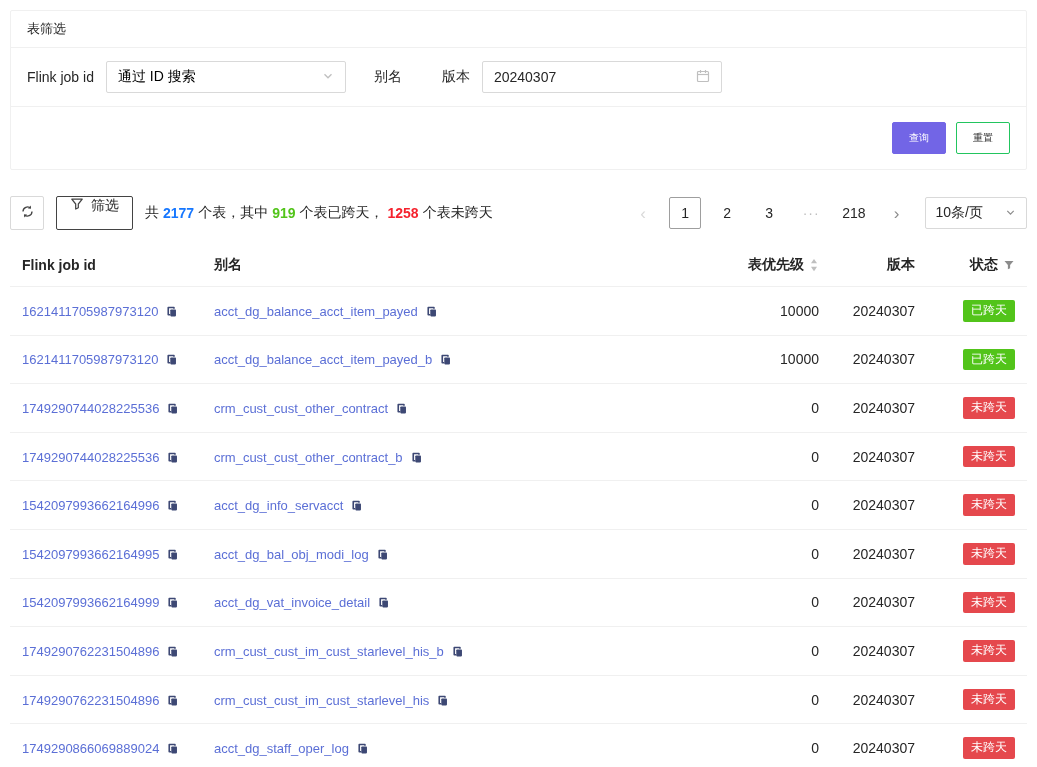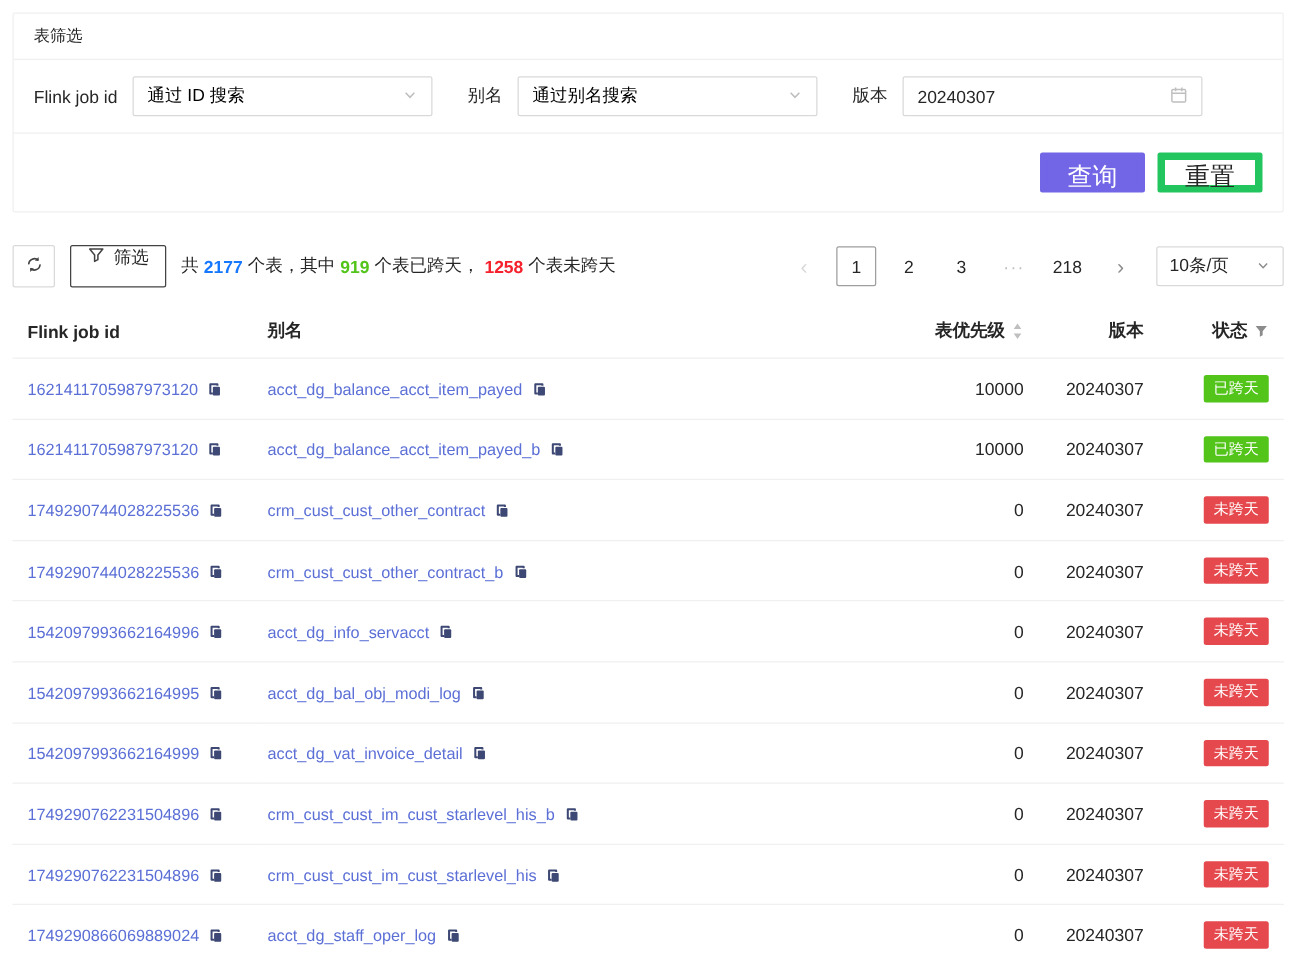--- a/index.html
+++ b/index.html
@@ -24,22 +24,22 @@
     display: flex; align-items: center; justify-content: space-between;
     padding: 0 11px; background: #fff; cursor: pointer;
   }
   .select .ph { color: #000000; font-size: 14px; }
   .date-input input {
     border: none; outline: none; width: 180px; font-size: 14px;
     font-family: "Liberation Sans", "DejaVu Sans", sans-serif; color: #262626;
   }
   .filter-card-footer { display: flex; justify-content: flex-end; gap: 10px; padding: 15px 16px; }
   .btn {
-    height: 32px; padding: 0 16px; border: 6px solid #22c55e; border-radius: 2px;
-    background: #fff; font-size: 20px; color: #262626; cursor: pointer;
+    height: 32px; padding: 0 16px; border: 1px solid #22c55e; border-radius: 2px;
+    background: #fff; font-size: 10px; color: #262626; cursor: pointer;
     font-family: inherit;
   }
   .btn.primary { background: var(--primary, #7265e6); border-color: var(--primary, #7265e6); color: #fff; }
 
   
   .toolbar { display: flex; align-items: center; margin-top: 26px; gap: 12px; }
   .icon-btn {
     width: 34px; height: 34px; border: 1px solid #d9d9d9; border-radius: 2px;
     background: #fff; display: flex; align-items: center; justify-content: center;
     cursor: pointer; color: #434343;
@@ -116,28 +116,20 @@
           <span class="ph">通过 ID 搜索</span>
           <span>
             <svg width="12" height="12" viewBox="0 0 12 12">
                 <path d="M2.5 4.2 6 7.8l3.5-3.6" fill="none" stroke="#bfbfbf" stroke-width="1.3"></path>
               </svg>
           </span>
         </div>
       </div>
       <div class="filter-item">
         <span class="filter-label">别名</span>
-        <div class="select">
-          <span class="ph">通过别名搜索</span>
-          <span>
-            <svg width="12" height="12" viewBox="0 0 12 12">
-                <path d="M2.5 4.2 6 7.8l3.5-3.6" fill="none" stroke="#bfbfbf" stroke-width="1.3"></path>
-              </svg>
-          </span>
-        </div>
       </div>
       <div class="filter-item">
         <span class="filter-label">版本</span>
         <div class="date-input">
           <input type="text" value="20240307" style="">
           <span>
             <svg width="14" height="14" viewBox="0 0 14 14">
                 <rect x="1.5" y="2.5" width="11" height="10" rx="1" fill="none" stroke="#bfbfbf" stroke-width="1.2"></rect>
                 <path d="M1.5 5.5h11" stroke="#bfbfbf" stroke-width="1.2"></path>
                 <path d="M4.5 1v3M9.5 1v3" stroke="#bfbfbf" stroke-width="1.2"></path>

